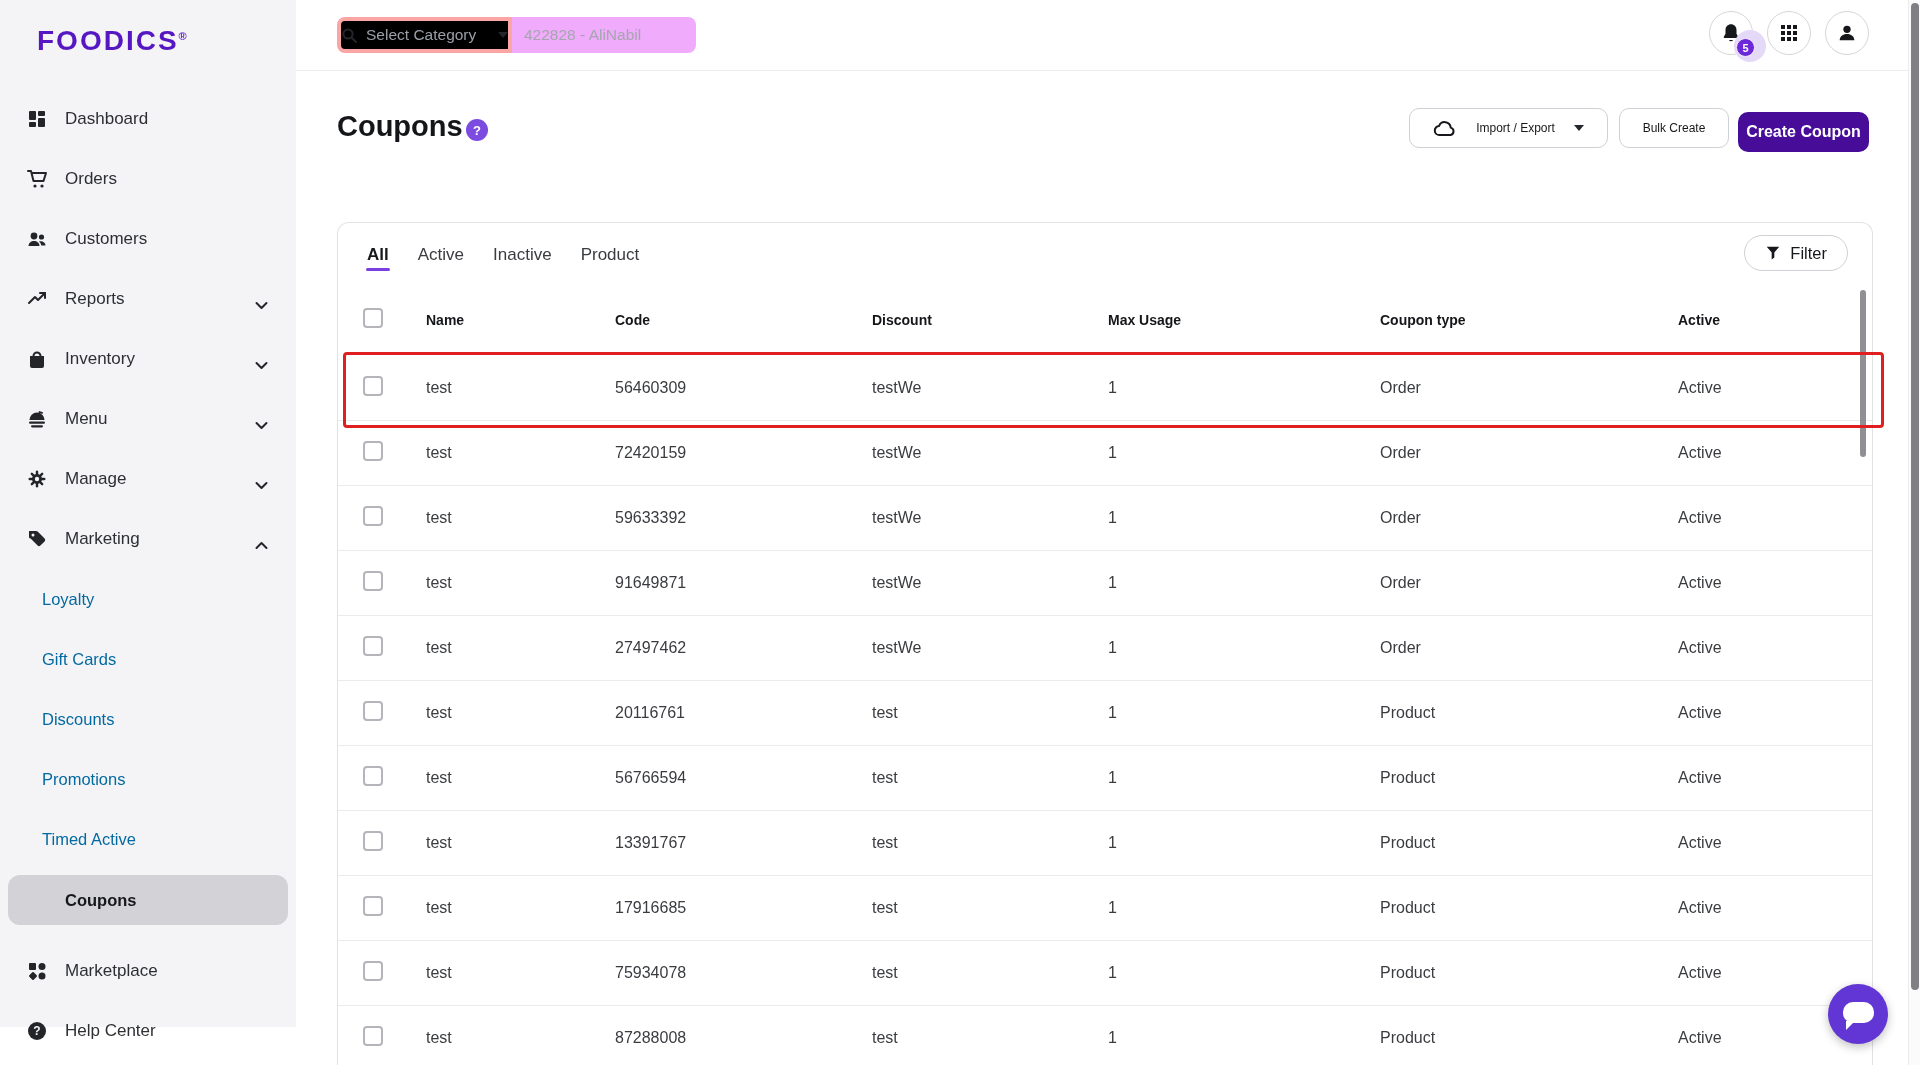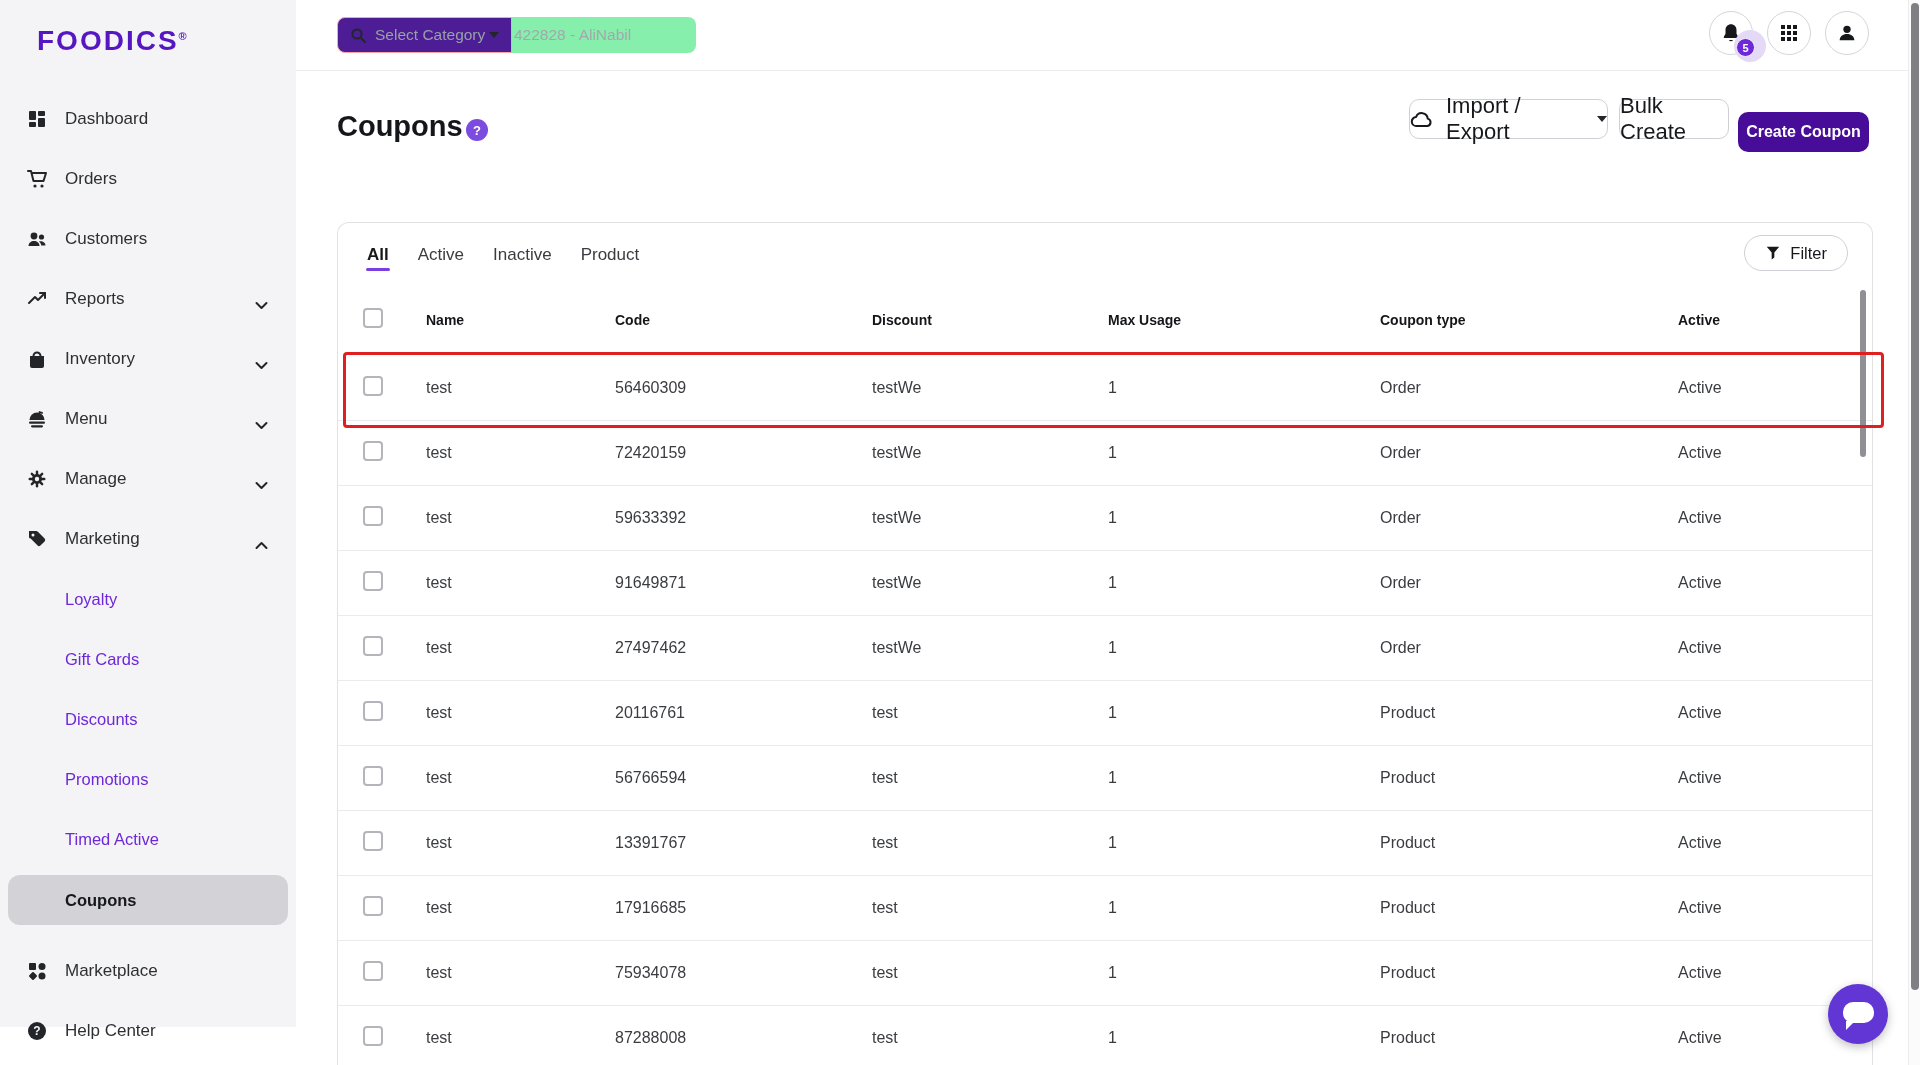--- a/index.html
+++ b/index.html
@@ -12,64 +12,64 @@
   #logo { position:absolute; left:37px; top:25px; font-size:28px; font-weight:800;
           letter-spacing:2px; color:var(--brand,#5617c3); }
   #logo sup { font-size:11px; font-weight:700; letter-spacing:0; }
   #nav { position:absolute; left:0; top:89px; width:296px; }
   .nav-item { height:60px; display:flex; align-items:center; padding-left:26px;
               position:relative; cursor:pointer; font-size:17px; color:#2d2f33; }
   .nav-item .ic { width:22px; height:22px; display:inline-flex; align-items:center;
                   justify-content:center; }
   .nav-item .lbl { margin-left:17px; }
   .nav-item .chev { position:absolute; right:28px; width:13px; height:9px; }
-  .sub-item { height:60px; display:flex; align-items:center; padding-left:65px;
-              font-size:16.5px; color:#6d28d9; cursor:pointer; }
+  .sub-item { height:60px; display:flex; align-items:center; padding-left:42px;
+              font-size:16.5px; color:#0369a1; cursor:pointer; }
   .sub-item.active { height:50px; margin:6px 8px 0 8px; padding-left:57px;
                      background:var(--sidebar-active,#d2d2d7); border-radius:12px;
                      font-weight:700; color:#17181a; }
   .nav-gap { height:16px; }
   svg.sicon { fill:#232529; stroke:none; }
   svg.sicon-stroke { fill:none; stroke:#232529; stroke-width:2; stroke-linecap:round;
                      stroke-linejoin:round; }
 
   
   #topbar { position:absolute; left:296px; top:0; width:1612px; height:71px;
             background:#fff; border-bottom:1px solid #ededef; z-index:4; }
   #search-group { position:absolute; left:41px; top:17px; height:36px; display:flex; }
-  #category-btn { width:175px; height:36px; background:#4c1d95; border:1px solid #fca5a5;
+  #category-btn { width:175px; height:36px; background:#000000; border:4px solid #fca5a5;
                   border-radius:8px 0 0 8px; display:flex; align-items:center;
-                  padding:0 12px; cursor:pointer; }
+                  padding:0 0; cursor:pointer; }
   #category-btn .cat-label { color:#99a0a8; font-size:15.5px; margin-left:8px; flex:1; }
   .caret-down { width:0; height:0; border-left:5px solid transparent;
                 border-right:5px solid transparent; border-top:6px solid #23262b; }
-  #global-search { width:184px; height:36px; background:#86efac; border:none;
-                   border-radius:0 8px 8px 0; padding:0 2px; font-size:15.5px;
+  #global-search { width:184px; height:36px; background:#f0abfc; border:none;
+                   border-radius:0 8px 8px 0; padding:0 12px; font-size:15.5px;
                    font-family:"Liberation Sans",sans-serif; color:#4a4d52; outline:none; }
   #global-search::placeholder { color:#a3a7ad; }
   .circle-btn { position:absolute; top:11px; width:44px; height:44px; border-radius:50%;
                 border:1px solid #d6d6da; background:#fff; display:flex;
                 align-items:center; justify-content:center; cursor:pointer; }
   #bell-halo { position:absolute; left:1734px; top:30px; width:32px; height:32px;
                border-radius:50%; background:#e4daf7; z-index:5; }
   #bell-badge { position:absolute; left:1736px; top:38px; width:19px; height:19px;
                 border-radius:50%; background:var(--badge,#6d28d9); color:#fff;
                 font-size:11px; font-weight:700; display:flex; align-items:center;
                 justify-content:center; z-index:6; border:1.5px solid #f2ecfc; }
 
   
   #page-title { position:absolute; left:337px; top:110px; font-size:29px;
                 font-weight:700; color:#151619; z-index:2; }
   #title-help { position:absolute; left:466px; top:119px; width:22px; height:22px;
                 border-radius:50%; background:#7c4be0; color:#fff; font-size:13px;
                 font-weight:700; display:flex; align-items:center; justify-content:center;
                 cursor:pointer; z-index:2; }
-  .action-btn { position:absolute; top:99px; height:40px; border-radius:10px;
+  .action-btn { position:absolute; top:108px; height:40px; border-radius:10px;
                 background:#fff; border:1px solid #cfd0d5; display:flex;
-                align-items:center; justify-content:center; gap:12px; font-size:22px;
+                align-items:center; justify-content:center; gap:19px; font-size:12px;
                 color:#17181b; cursor:pointer; z-index:2; }
   #btn-import { left:1409px; width:199px; }
   #btn-bulk { left:1619px; width:110px; }
   #btn-create { left:1738px; width:131px; top:112px; height:40px; border-radius:10px;
                 background:var(--create-btn,#470d99); color:#fff; border:none;
                 font-weight:600; position:absolute; display:flex; align-items:center;
                 justify-content:center; font-size:16px; cursor:pointer; z-index:2; }
 
   
   #card { position:absolute; left:337px; top:222px; width:1536px; height:843px;

